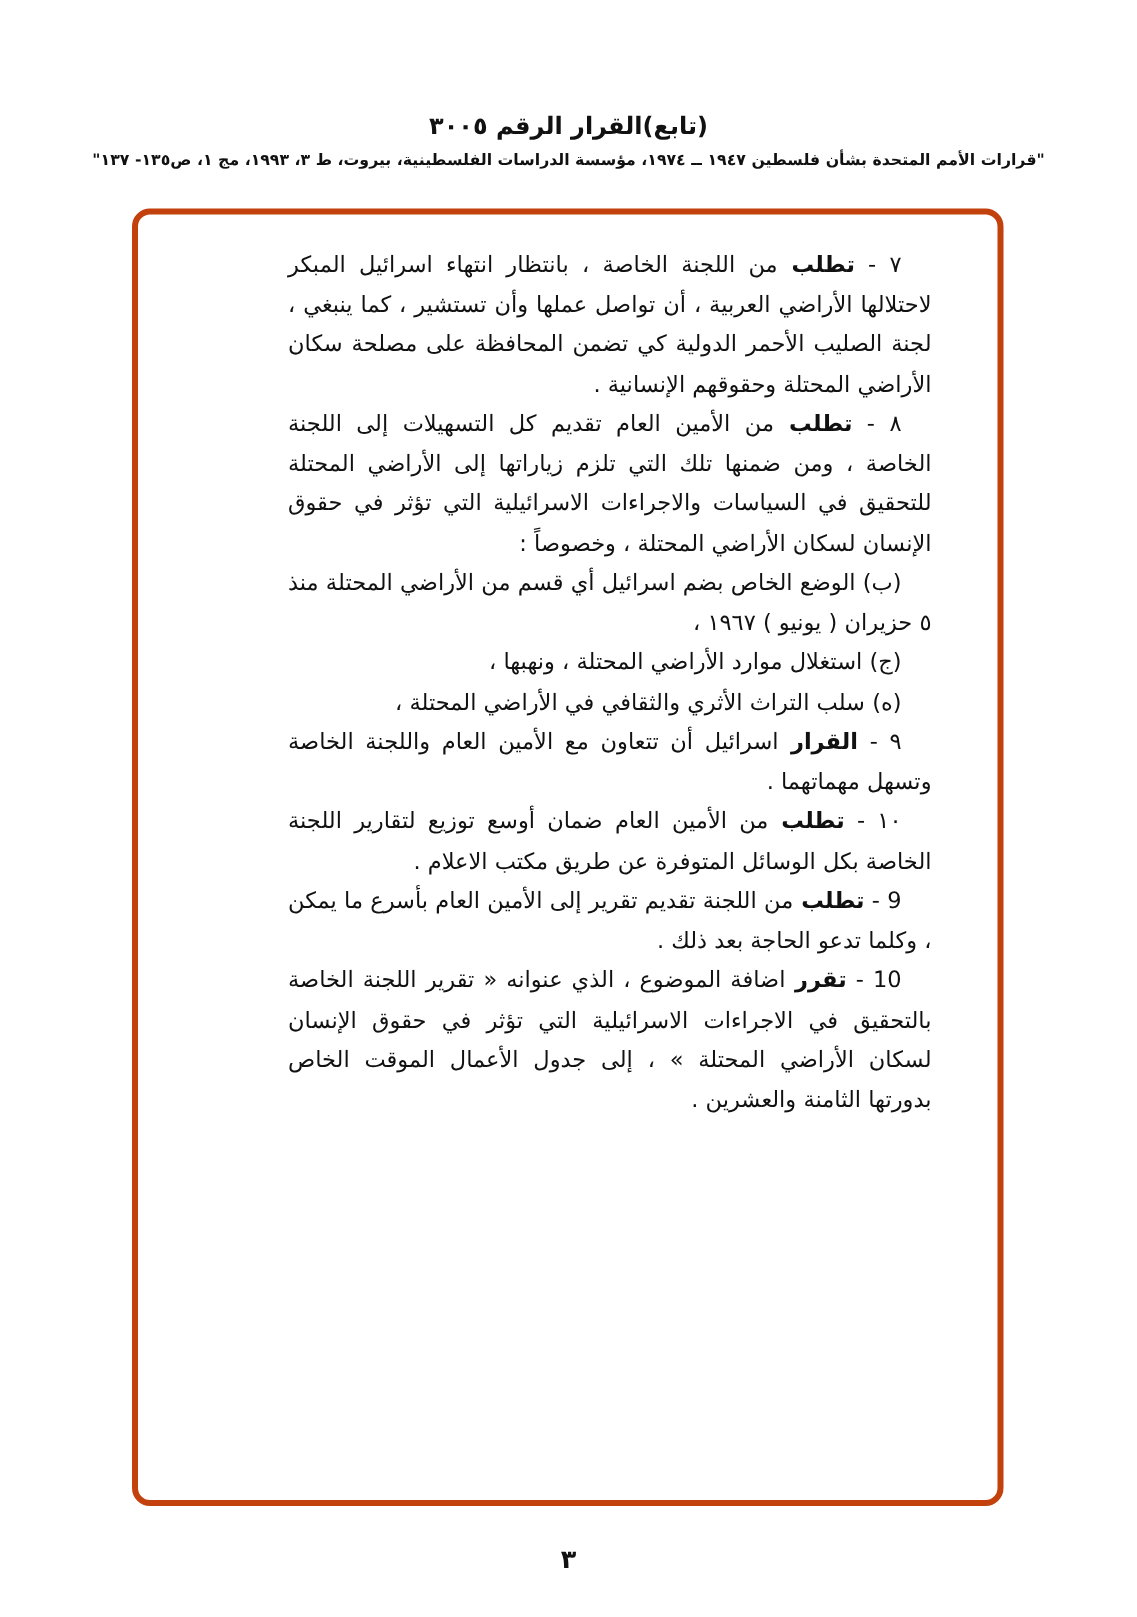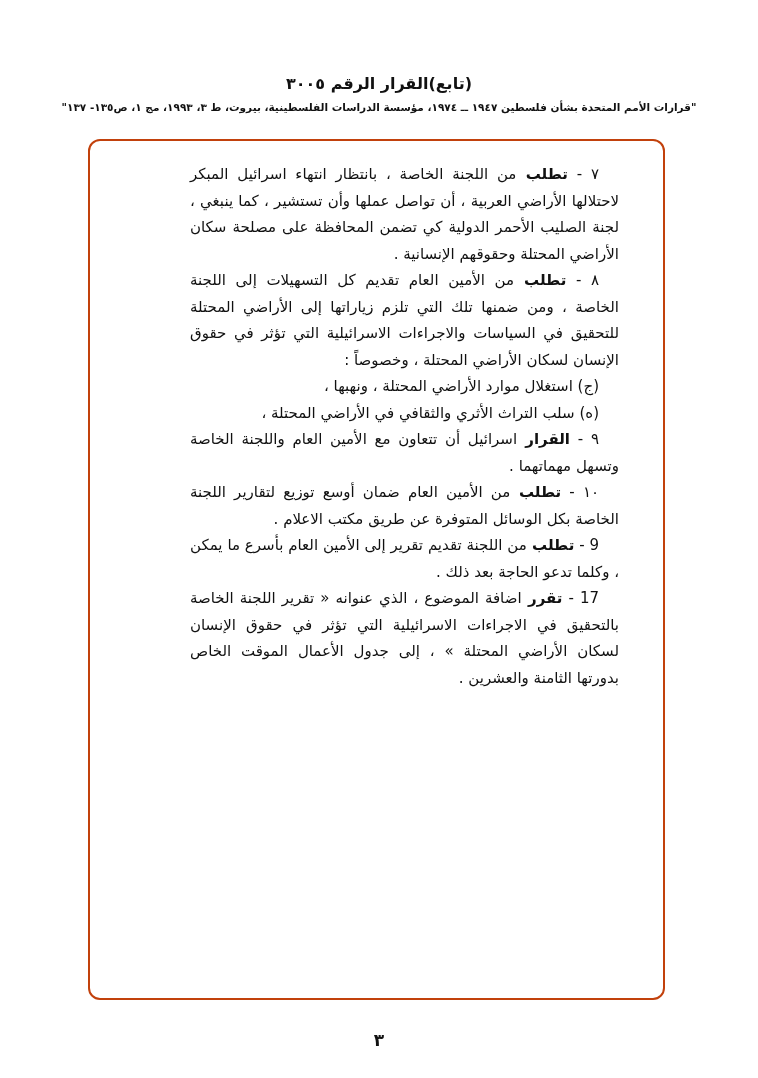--- a/index.html
+++ b/index.html
@@ -31,21 +31,21 @@
     font-weight: bold;
     margin: 0;
     white-space: nowrap;
   }
   .frame {
     position: absolute;
     left: 88px;
     top: 139px;
     width: 573px;
     height: 857px;
-    border: 2px solid #c2410c;
+    border: 4px solid #c2410c;
     border-radius: 12px;
     background: #ffffff;
   }
   .text-body {
     position: absolute;
     top: 20px;
     right: 44px;
     left: 100px;
     direction: rtl;
     text-align: justify;
@@ -76,26 +76,27 @@
 
   <div class="header">
     <p class="doc-title">(تابع)القرار الرقم  ٣٠٠٥</p>
     <p class="doc-source">"قرارات الأمم المتحدة بشأن فلسطين ١٩٤٧ ــ ١٩٧٤، مؤسسة الدراسات الفلسطينية، بيروت، ط ٣، ١٩٩٣، مج ١، ص١٣٥- ١٣٧"</p>
   </div>
 
   <div class="frame">
     <div class="text-body">
         <p class="para"><span>٧ - </span><b>تطلب </b>من اللجنة الخاصة ، بانتظار انتهاء اسرائيل المبكر لاحتلالها الأراضي العربية ، أن تواصل عملها وأن تستشير ، كما ينبغي ، لجنة الصليب الأحمر الدولية كي تضمن المحافظة على مصلحة سكان الأراضي المحتلة وحقوقهم الإنسانية .</p>
         <p class="para"><span>٨ - </span><b>تطلب </b>من الأمين العام تقديم كل التسهيلات إلى اللجنة الخاصة ، ومن ضمنها تلك التي تلزم زياراتها إلى الأراضي المحتلة للتحقيق في السياسات والاجراءات الاسرائيلية التي تؤثر في حقوق الإنسان لسكان الأراضي المحتلة ، وخصوصاً :</p>
+        <p class="para"><span>(ب) </span>الوضع الخاص بضم اسرائيل أي قسم من الأراضي المحتلة منذ ٥ حزيران ( يونيو ) ١٩٦٧ ،</p>
         <p class="para"><span>(ج) </span>استغلال موارد الأراضي المحتلة ، ونهبها ،</p>
         <p class="para"><span>(ه) </span>سلب التراث الأثري والثقافي في الأراضي المحتلة ،</p>
         <p class="para"><span>٩ - </span><b>القرار </b>اسرائيل أن تتعاون مع الأمين العام واللجنة الخاصة وتسهل مهماتهما .</p>
         <p class="para"><span>١٠ - </span><b>تطلب </b>من الأمين العام ضمان أوسع توزيع لتقارير اللجنة الخاصة بكل الوسائل المتوفرة عن طريق مكتب الاعلام .</p>
         <p class="para"><span>9 - </span><b>تطلب </b>من اللجنة تقديم تقرير إلى الأمين العام بأسرع ما يمكن ، وكلما تدعو الحاجة بعد ذلك .</p>
-        <p class="para"><span>17 - </span><b>تقرر </b>اضافة الموضوع ، الذي عنوانه « تقرير اللجنة الخاصة بالتحقيق في الاجراءات الاسرائيلية التي تؤثر في حقوق الإنسان لسكان الأراضي المحتلة » ، إلى جدول الأعمال الموقت الخاص بدورتها الثامنة والعشرين .</p>
+        <p class="para"><span>10 - </span><b>تقرر </b>اضافة الموضوع ، الذي عنوانه « تقرير اللجنة الخاصة بالتحقيق في الاجراءات الاسرائيلية التي تؤثر في حقوق الإنسان لسكان الأراضي المحتلة » ، إلى جدول الأعمال الموقت الخاص بدورتها الثامنة والعشرين .</p>
       </div>
   </div>
 
   <div class="footer">
     <span class="page-number">٣</span>
   </div>
 
 </div>
 
 </body></html>

